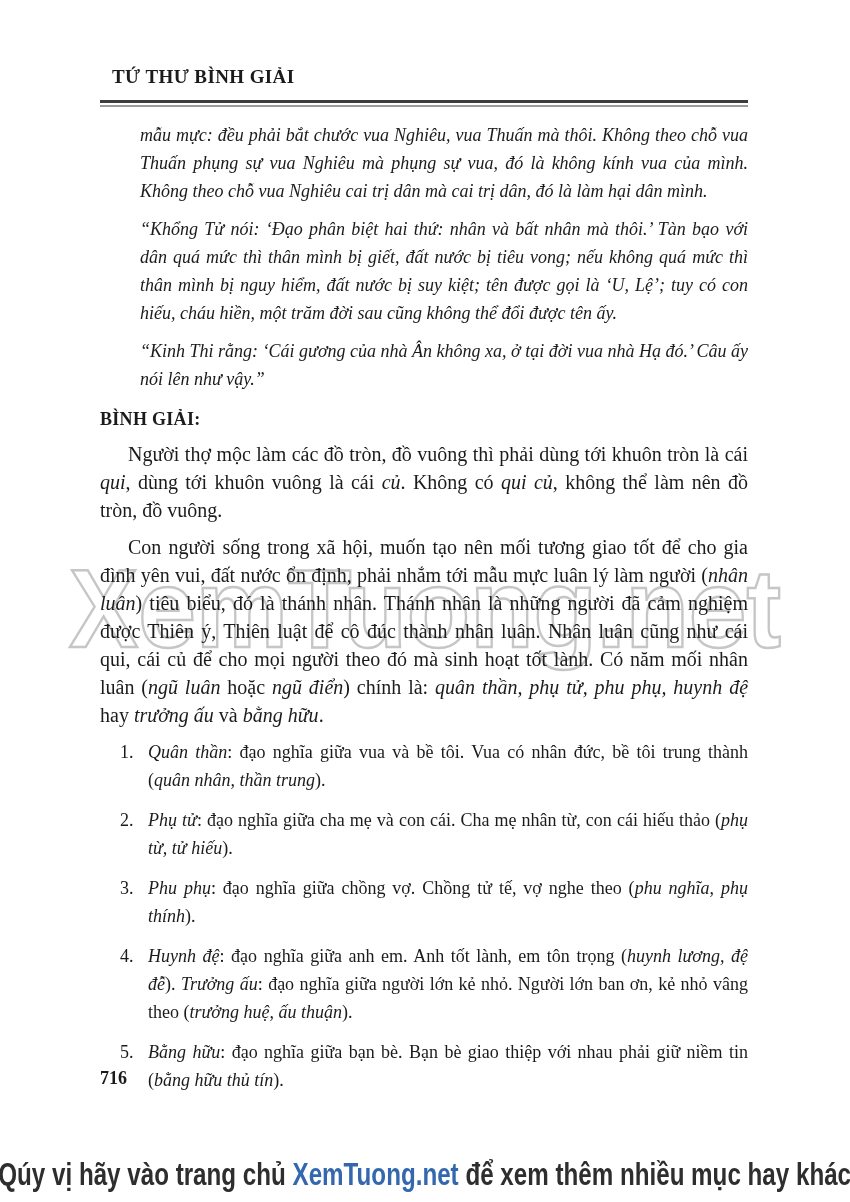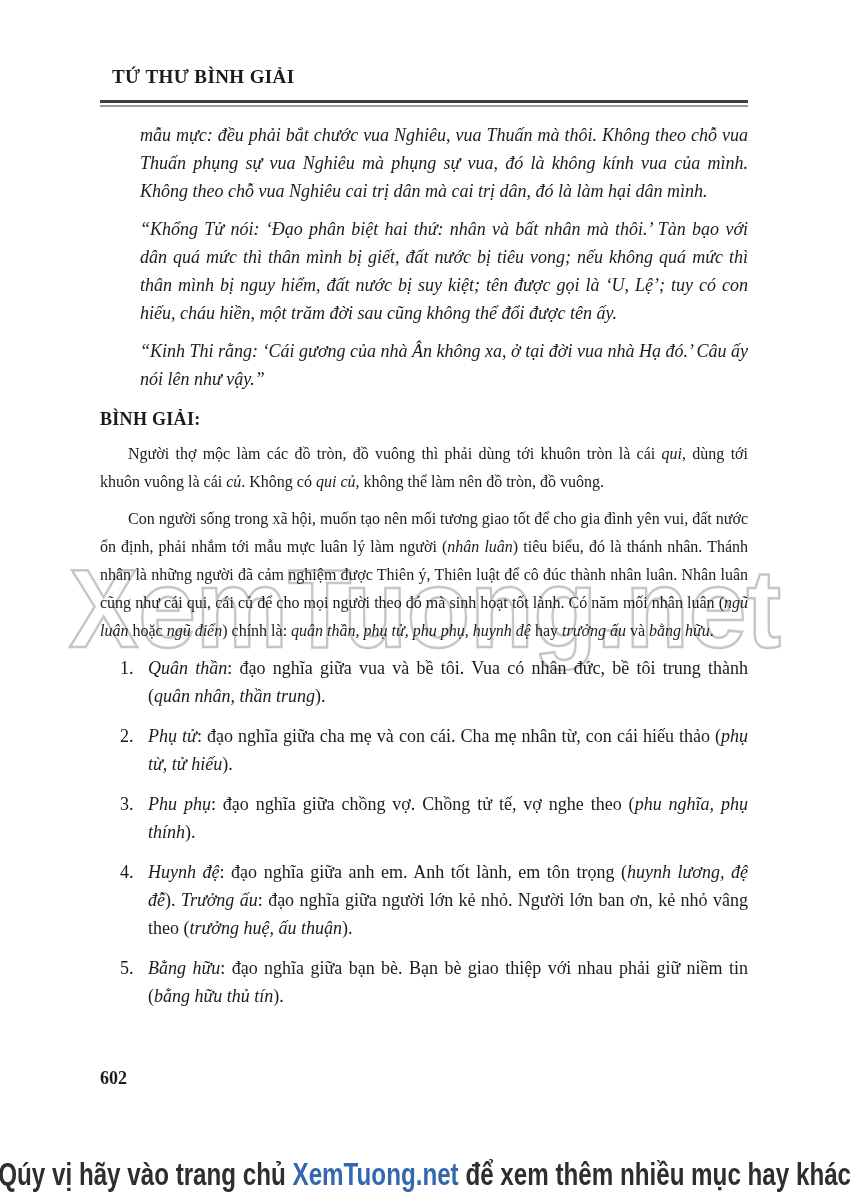--- a/index.html
+++ b/index.html
@@ -39,21 +39,21 @@
     margin:0 0 10px 0;
   }
 
   .section-heading {
     font-size:18px;
     font-weight:bold;
     letter-spacing:0.3px;
     margin:16px 0 10px 0;
   }
   .body-par {
-    font-size:16px;
+    font-size:20px;
     line-height:28px;
     text-align:justify;
     text-indent:28px;
     margin:0 0 9px 0;
   }
 
   .num-list { margin-top:4px; }
   .num-item {
     position:relative;
     padding-left:48px;
@@ -148,19 +148,19 @@
         <span><i>Huynh đệ</i>: đạo nghĩa giữa anh em. Anh tốt lành, em tôn trọng (<i>huynh lương, đệ đễ</i>). <i>Trưởng ấu</i>: đạo nghĩa giữa người lớn kẻ nhỏ. Người lớn ban ơn, kẻ nhỏ vâng theo (<i>trưởng huệ, ấu thuận</i>).</span>
       </div>
       <div class="num-item">
         <span class="marker">5.</span>
         <span><i>Bằng hữu</i>: đạo nghĩa giữa bạn bè. Bạn bè giao thiệp với nhau phải giữ niềm tin (<i>bằng hữu thủ tín</i>).</span>
       </div>
     </div>
 
   </div>
 
-  <div class="page-number">602</div>
+  <div class="page-number">716</div>
 
   <div class="footer-bar">
     <span class="footer-text"><span style="color: rgb(46, 46, 46);">Qúy vị hãy vào trang chủ </span><span style="color: rgb(52, 104, 174);">XemTuong.net</span><span style="color: rgb(46, 46, 46);"> để xem thêm nhiều mục hay khác</span></span>
   </div>
 
 </div>
 
 </body></html>

